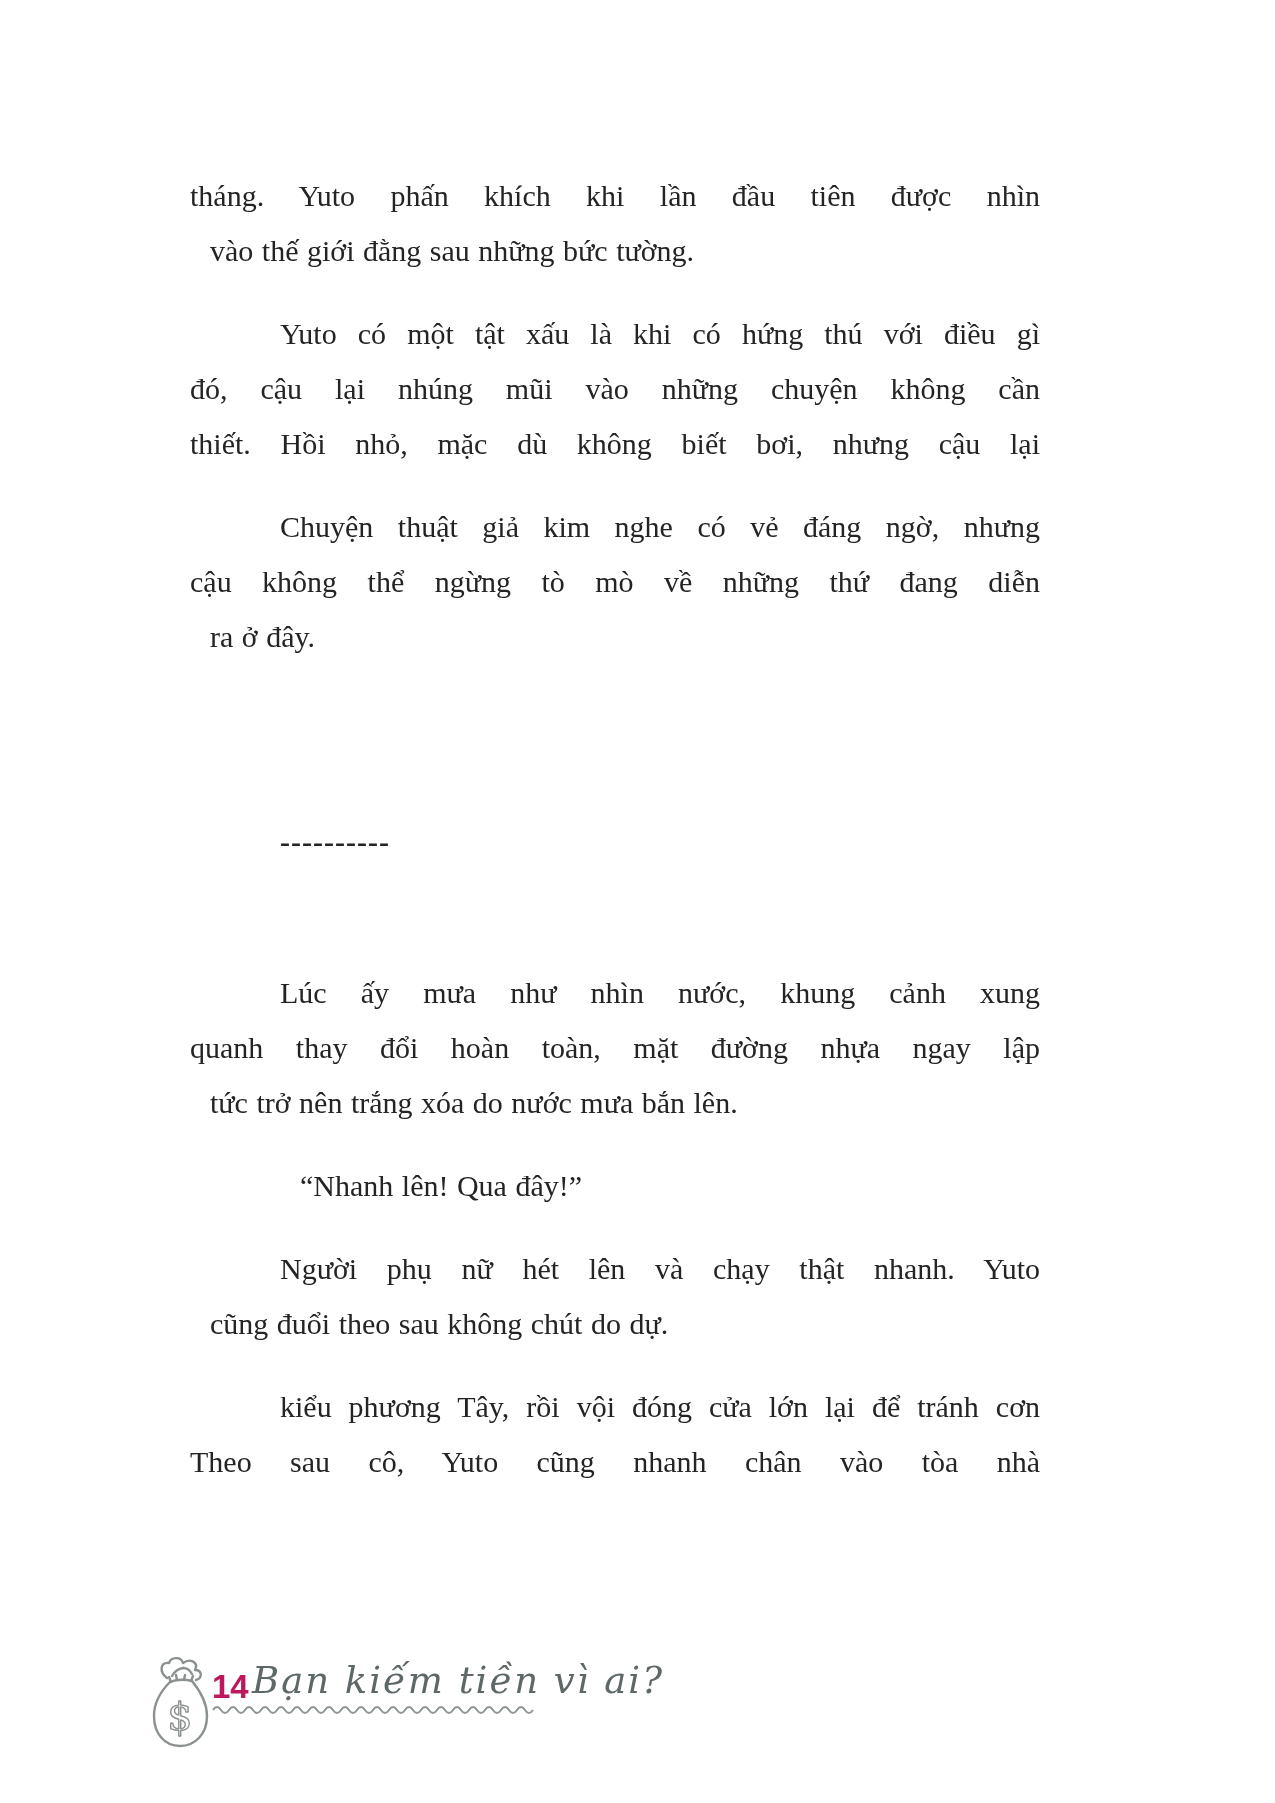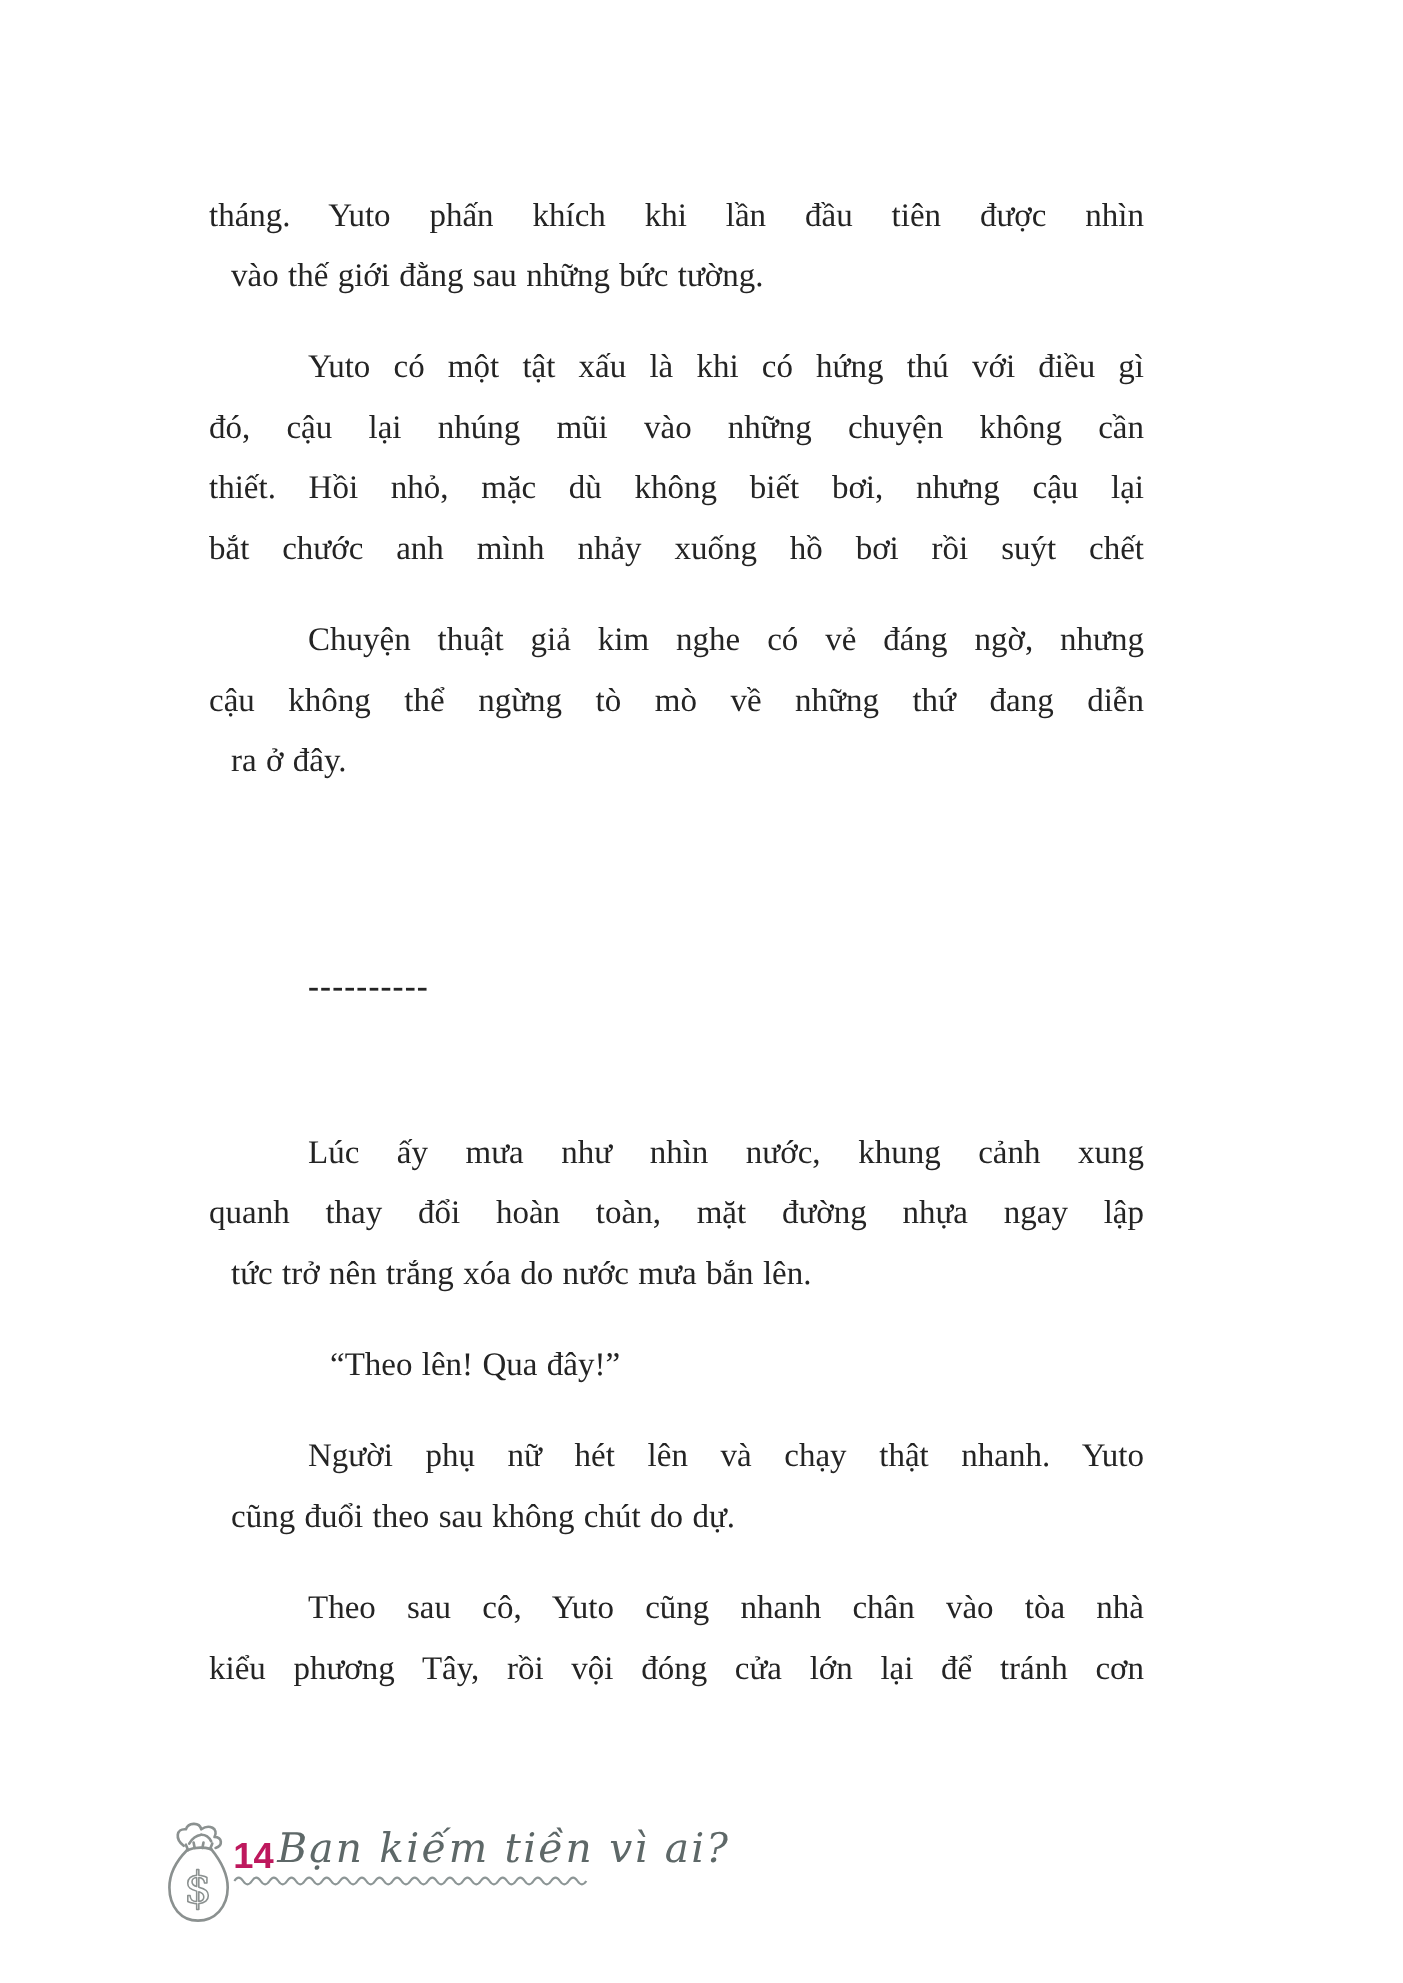--- a/index.html
+++ b/index.html
@@ -77,43 +77,42 @@
 
 <div class="text-block" id="body-text">
     <div class="para">
       <div class="line">tháng. Yuto phấn khích khi lần đầu tiên được nhìn</div>
       <div class="line short">vào thế giới đằng sau những bức tường.</div>
     </div>
     <div class="para indent">
       <div class="line">Yuto có một tật xấu là khi có hứng thú với điều gì</div>
       <div class="line">đó, cậu lại nhúng mũi vào những chuyện không cần</div>
       <div class="line">thiết. Hồi nhỏ, mặc dù không biết bơi, nhưng cậu lại</div>
-      <div class="line">bắt chước anh mình nhảy xuống hồ bơi rồi suýt chết</div>
     </div>
     <div class="para indent">
       <div class="line">Chuyện thuật giả kim nghe có vẻ đáng ngờ, nhưng</div>
       <div class="line">cậu không thể ngừng tò mò về những thứ đang diễn</div>
       <div class="line short">ra ở đây.</div>
     </div>
     <div class="separator">----------</div>
     <div class="para indent">
       <div class="line">Lúc ấy mưa như nhìn nước, khung cảnh xung</div>
       <div class="line">quanh thay đổi hoàn toàn, mặt đường nhựa ngay lập</div>
       <div class="line short">tức trở nên trắng xóa do nước mưa bắn lên.</div>
     </div>
     <div class="para indent">
-      <div class="line short">“Theo lên! Qua đây!”</div>
+      <div class="line short">“Nhanh lên! Qua đây!”</div>
     </div>
     <div class="para indent">
       <div class="line">Người phụ nữ hét lên và chạy thật nhanh. Yuto</div>
       <div class="line short">cũng đuổi theo sau không chút do dự.</div>
     </div>
     <div class="para indent">
+      <div class="line">kiểu phương Tây, rồi vội đóng cửa lớn lại để tránh cơn</div>
       <div class="line">Theo sau cô, Yuto cũng nhanh chân vào tòa nhà</div>
-      <div class="line">kiểu phương Tây, rồi vội đóng cửa lớn lại để tránh cơn</div>
     </div>
   </div>
 
 <div class="footer">
 
   <svg class="money-bag" viewBox="0 0 60 98" fill="none" stroke="#8b9190" stroke-width="2.4" stroke-linecap="round" stroke-linejoin="round">
 
     <path d="M17 24 C9 18 10 8 19 9 C21 3 31 2 33 9 C40 4 49 8 45 16 C52 16 53 24 46 26"></path>
     <path d="M22 22 q4 -7 11 -8"></path>
     <path d="M33 14 q6 0 9 6"></path>

